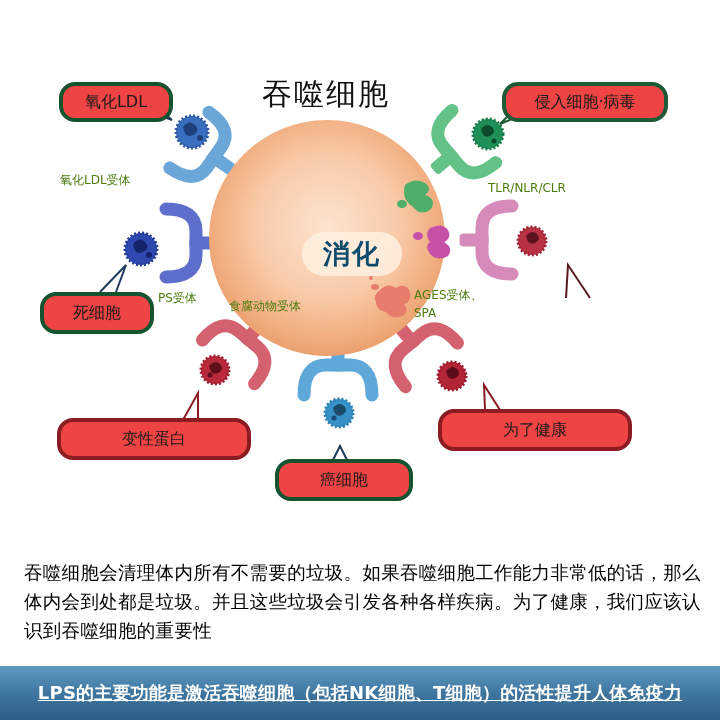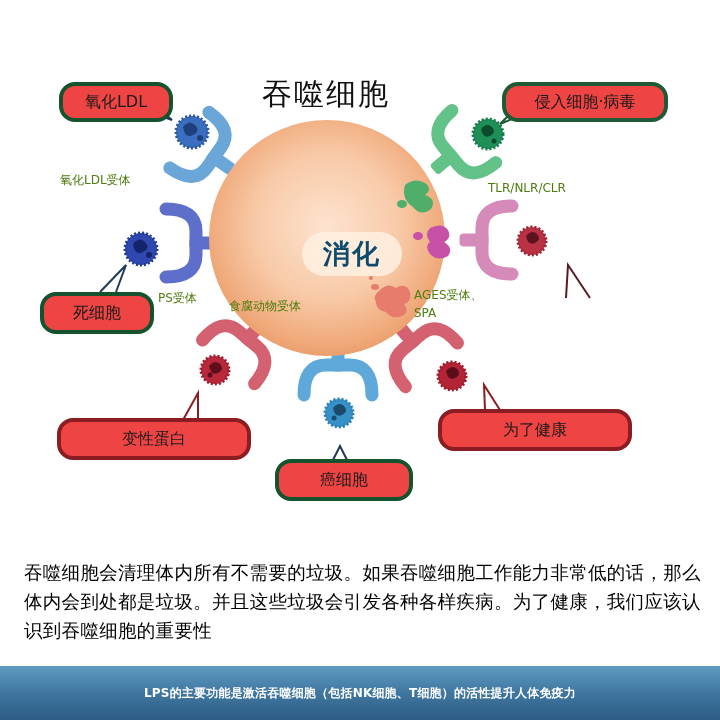--- a/index.html
+++ b/index.html
@@ -13,21 +13,21 @@
   .bubble.red { border-color:#8a1c22; }
   .bubble.green { border-color:#1e5a35; }
   .bubble.twoline { flex-direction:column; align-items:flex-start; padding-left:14px; box-sizing:border-box; }
   .digest { position:absolute; left:302px; top:232px; width:100px; height:44px; border-radius:22px;
             background:rgba(255,240,225,0.85); display:flex; align-items:center; justify-content:center;
             font-size:27px; font-weight:bold; color:#0c4a6e; letter-spacing:2px; }
   .desc { position:absolute; left:24px; top:558px; width:680px; font-size:18.5px; line-height:29px; color:#000000; letter-spacing:0.3px; }
   .banner { position:absolute; left:0; top:666px; width:720px; height:54px;
             background:linear-gradient(to bottom, #5f9bc3 0%, #3f76a0 50%, #2d5d85 100%);
             display:flex; align-items:center; justify-content:center; }
-  .banner span { color:#ffffff; font-weight:bold; font-size:12px; letter-spacing:0.2px; }
+  .banner span { color:#ffffff; font-weight:bold; font-size:18px; letter-spacing:0.2px;text-decoration:underline; }
 </style>
 </head>
 <body>
 
 <div id="diagram">
   <svg width="720" height="540" viewBox="0 0 720 540">
     <defs>
       <radialGradient id="cellGrad" cx="50%" cy="45%" r="55%">
         <stop offset="0%" stop-color="#fde3cf"></stop>
         <stop offset="55%" stop-color="#f8caa8"></stop>

